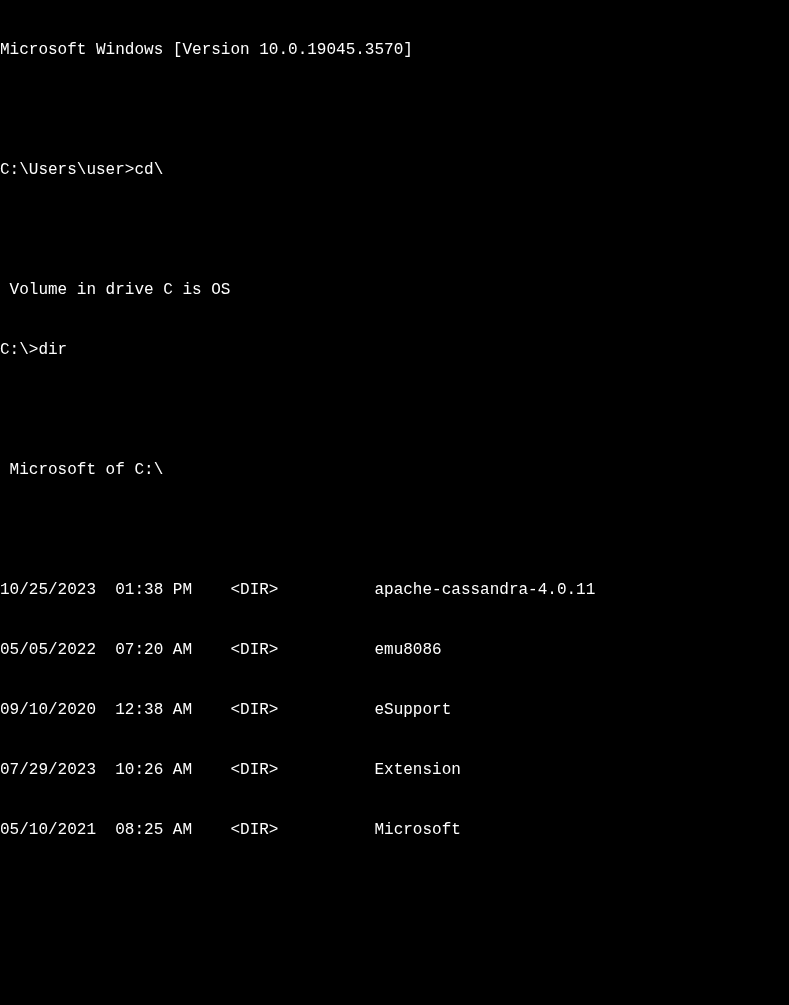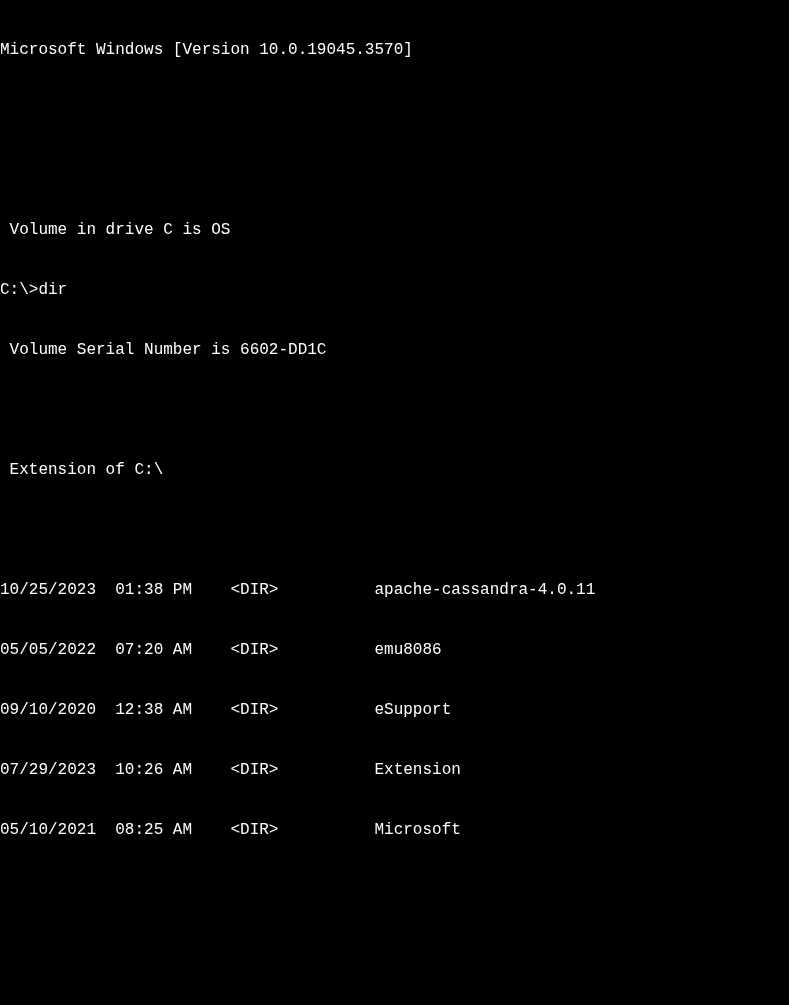--- a/index.html
+++ b/index.html
@@ -17,26 +17,26 @@
       white-space: pre;
     }
     .line { white-space: pre; }
   </style>
 </head>
 <body>
 
 <div class="terminal">
   <div class="line">Microsoft Windows [Version 10.0.19045.3570]</div>
   <div class="line"> </div>
+  <div class="line"><span>C:\Users\user&gt;</span><span>cd\</span></div>
   <div class="line"> </div>
   <div class="line"> Volume in drive C is OS</div>
   <div class="line"><span>C:\&gt;</span><span>dir</span></div>
-  <div class="line"> Volume Serial Number is 6602-DD1C</div>
   <div class="line"> </div>
-  <div class="line"> Extension of C:\</div>
+  <div class="line"> Microsoft of C:\</div>
   <div class="line"> </div>
   <div class="line">10/25/2023  01:38 PM    &lt;DIR&gt;          apache-cassandra-4.0.11</div>
   <div class="line">05/05/2022  07:20 AM    &lt;DIR&gt;          emu8086</div>
   <div class="line">09/10/2020  12:38 AM    &lt;DIR&gt;          eSupport</div>
   <div class="line">07/29/2023  10:26 AM    &lt;DIR&gt;          Extension</div>
   <div class="line">05/10/2021  08:25 AM    &lt;DIR&gt;          Microsoft</div>
   
   
   
   

